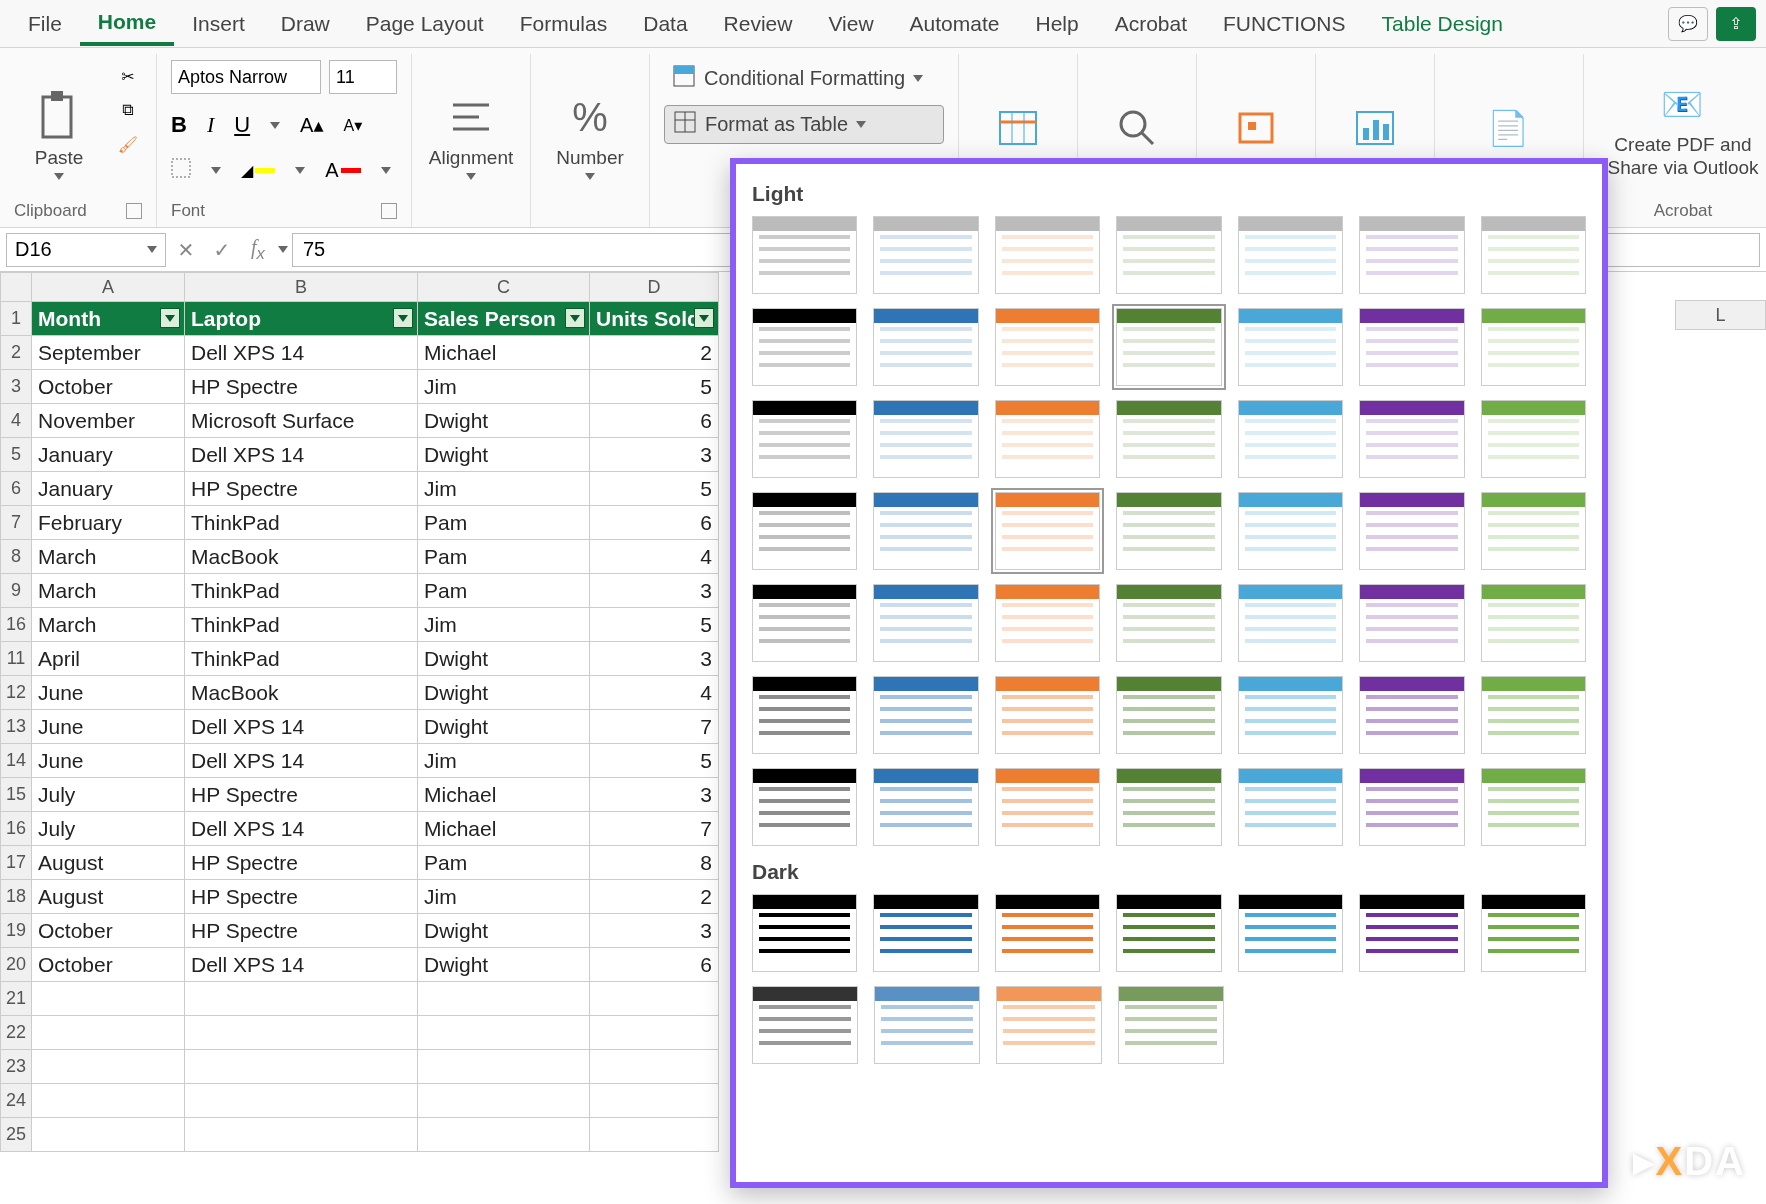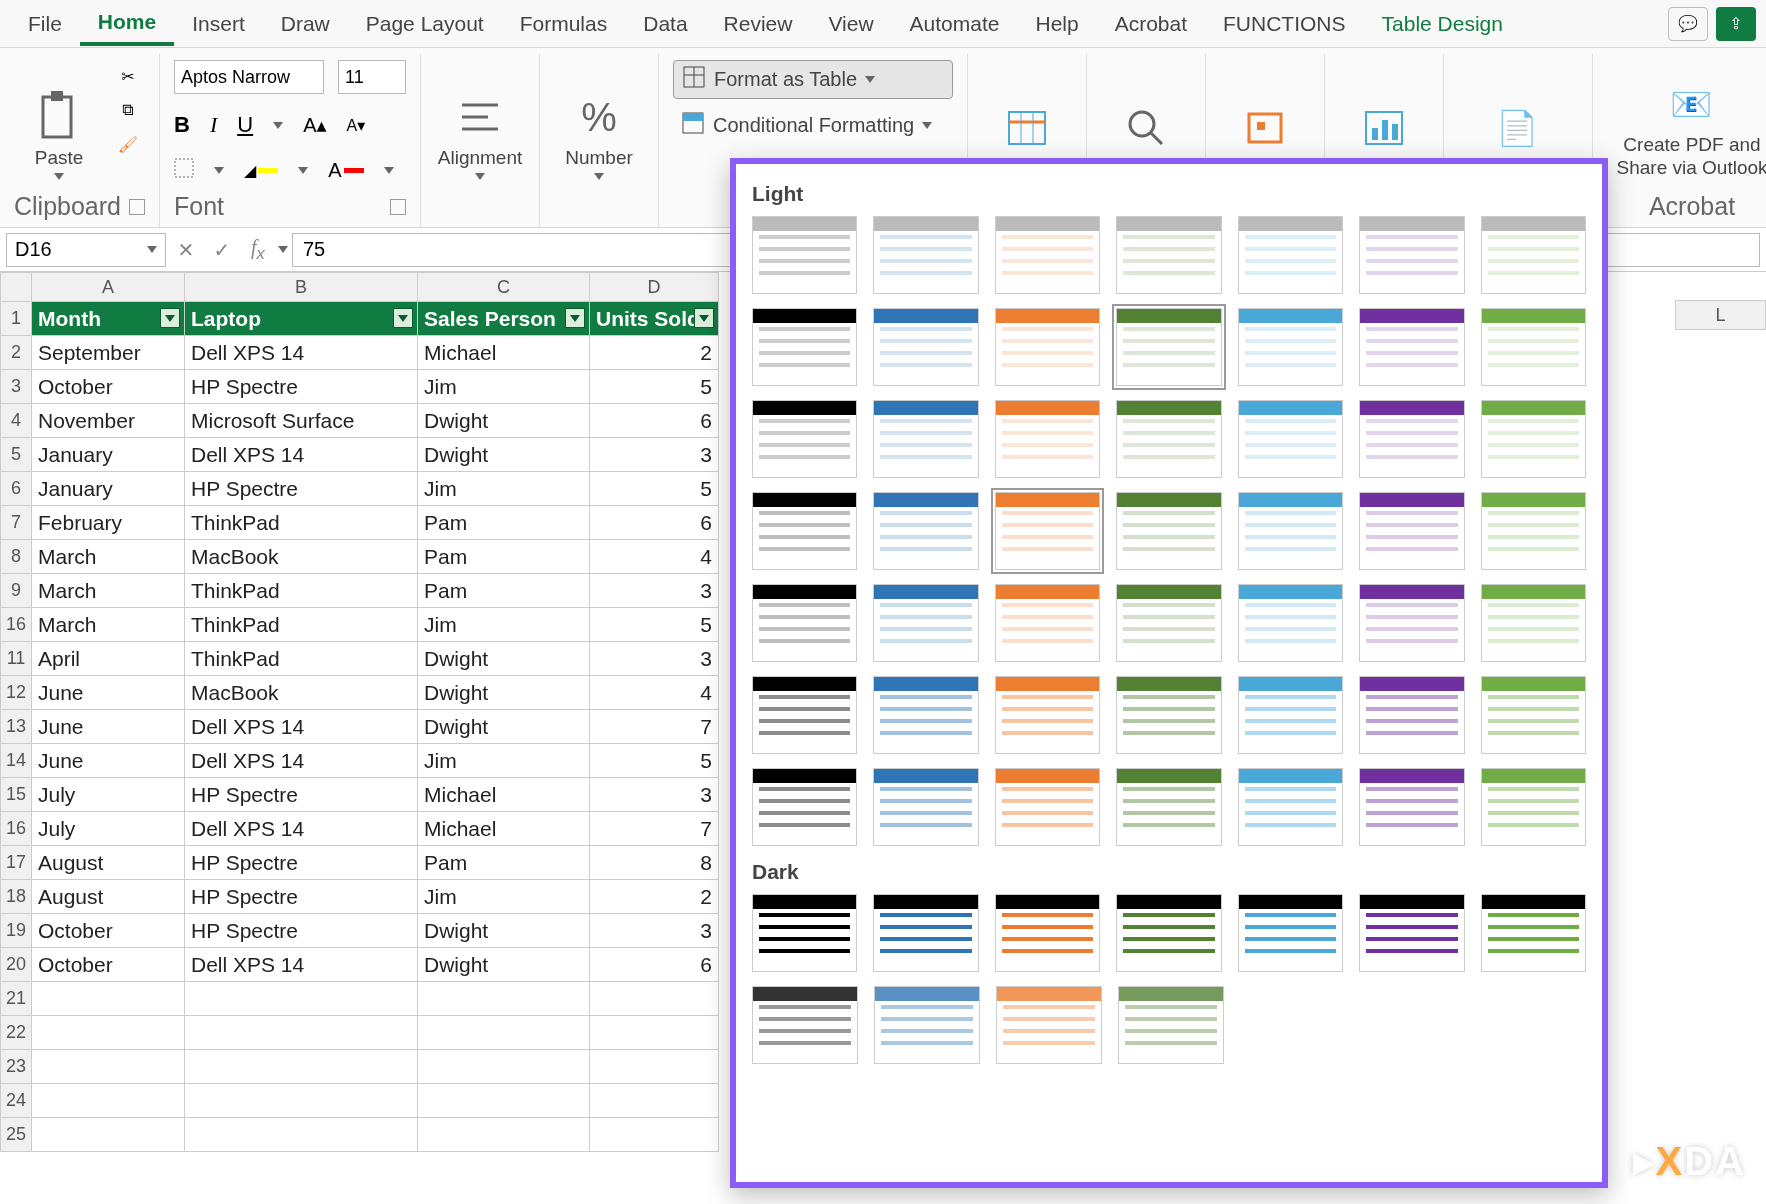--- a/index.html
+++ b/index.html
@@ -10,27 +10,27 @@
   .menubar .tab { padding: 8px 18px; font-size: 21px; color: #444; cursor: pointer; }
   .menubar .tab.active { color: #107c41; border-bottom: 4px solid #107c41; font-weight:600;}
   .menubar .tab.design { color:#107c41; }
   .menubar .spacer { flex: 1; }
   .menubar .topbtn { width: 40px; height: 34px; border:1px solid #bdbdbd; border-radius:4px; margin-left:8px; display:flex;align-items:center;justify-content:center;}
   .menubar .sharebtn{ background:#107c41;color:#fff;border:none;}
 
   
   .ribbon { display:flex; align-items:stretch; background:#fafafa; border-bottom:1px solid #d6d6d6; height:180px; padding-top:6px; }
   .group { border-right:1px solid #e0e0e0; padding:0 14px 4px 14px; display:flex; flex-direction:column; position:relative; }
-  .group-label { text-align:center; font-size:25px; color:#666; padding:4px 0 2px 0; display:flex; justify-content:center; align-items:center; gap:8px;}
+  .group-label { text-align:center; font-size:17px; color:#666; padding:4px 0 2px 0; display:flex; justify-content:center; align-items:center; gap:8px;}
   .group-body { flex:1; display:flex; align-items:flex-start; gap:10px; padding-top:6px;}
   .bigbtn { display:flex; flex-direction:column; align-items:center; justify-content:flex-end; width:90px; height:120px; font-size:19px; color:#444; gap:4px;}
   .bigbtn .ico { width:52px; height:52px; display:flex;align-items:center;justify-content:center; }
   .sidecol { display:flex; flex-direction:column; gap:10px; padding-top:4px;}
   .smallico { width:28px; height:24px; display:flex;align-items:center;justify-content:center;}
-  .font-row { display:flex; gap:14px; align-items:center;}
+  .font-row { display:flex; gap:8px; align-items:center;}
   .fontsel { width:150px; height:34px; border:1px solid #b8b8b8; font-size:18px; padding:2px 6px; background:#fff;}
   .sizesel { width:68px; height:34px; border:1px solid #b8b8b8; font-size:18px; padding:2px 6px; background:#fff;}
   .fmt-row { display:flex; gap:20px; align-items:center; margin-top:8px;}
   .fmt-row2 { display:flex; gap:20px; align-items:center; margin-top:10px;}
   .colorbtn { display:flex; align-items:center; gap:2px;}
   .dlg-launch{ width:16px;height:16px; border:1px solid #999; margin-left:auto;}
   .styles-col{ display:flex; flex-direction:column; gap:8px; padding-top:6px; width:280px;}
   .style-item{ display:flex;align-items:center;gap:8px;font-size:20px;color:#444;padding:4px 8px;}
   .style-item.active{ background:#e6e6e6; border:1px solid #9a9a9a; border-radius:4px;}
   .caret-dn{ width:0;height:0;border-left:5px solid transparent;border-right:5px solid transparent;border-top:7px solid #666;}
@@ -184,35 +184,35 @@
           <div class="ico" style="font-size:40px;color:#666">%</div>
           <span>Number</span>
           <span class="caret-dn"></span>
         </div>
       </div>
     <div class="group-label"></div>
   </div>
 
   <div class="group">
     <div class="styles-col">
+      <div class="style-item">
+        <span><svg width="24" height="24">
+              <rect x="2" y="2" width="20" height="20" fill="none" stroke="#444"></rect>
+              <rect x="2" y="2" width="20" height="8" fill="#4aa8d8"></rect>
+            </svg></span>
+        <span>Conditional Formatting</span>
+        <span class="caret-dn"></span>
+      </div>
       <div class="style-item active">
         <span><svg width="24" height="24">
               <rect x="2" y="2" width="20" height="20" fill="none" stroke="#444"></rect>
               <line x1="2" y1="10" x2="22" y2="10" stroke="#444"></line>
               <line x1="12" y1="2" x2="12" y2="22" stroke="#444"></line>
             </svg></span>
         <span>Format as Table</span>
-        <span class="caret-dn"></span>
-      </div>
-      <div class="style-item">
-        <span><svg width="24" height="24">
-              <rect x="2" y="2" width="20" height="20" fill="none" stroke="#444"></rect>
-              <rect x="2" y="2" width="20" height="8" fill="#4aa8d8"></rect>
-            </svg></span>
-        <span>Conditional Formatting</span>
         <span class="caret-dn"></span>
       </div>
     </div>
     <div class="group-label"></div>
   </div>
 
   <div class="group">
       <div class="group-body">
         <div class="bigbtn">
           <div class="ico">

